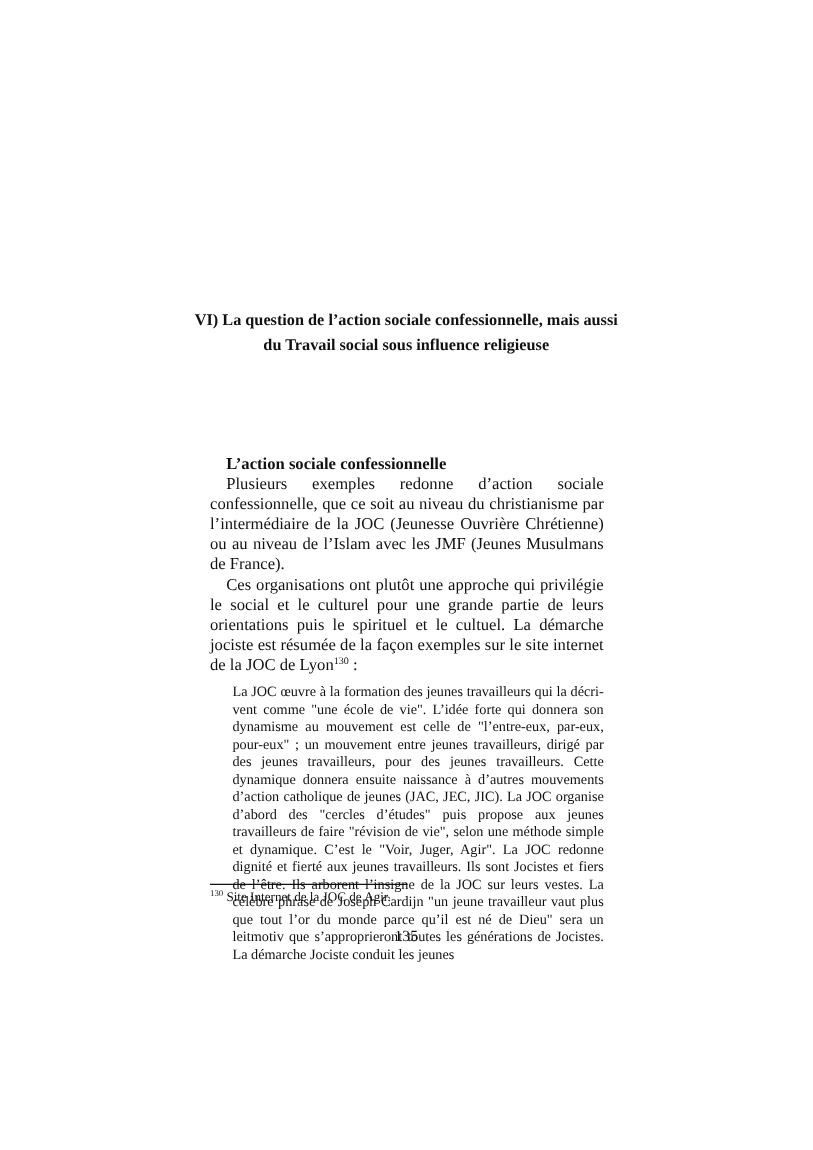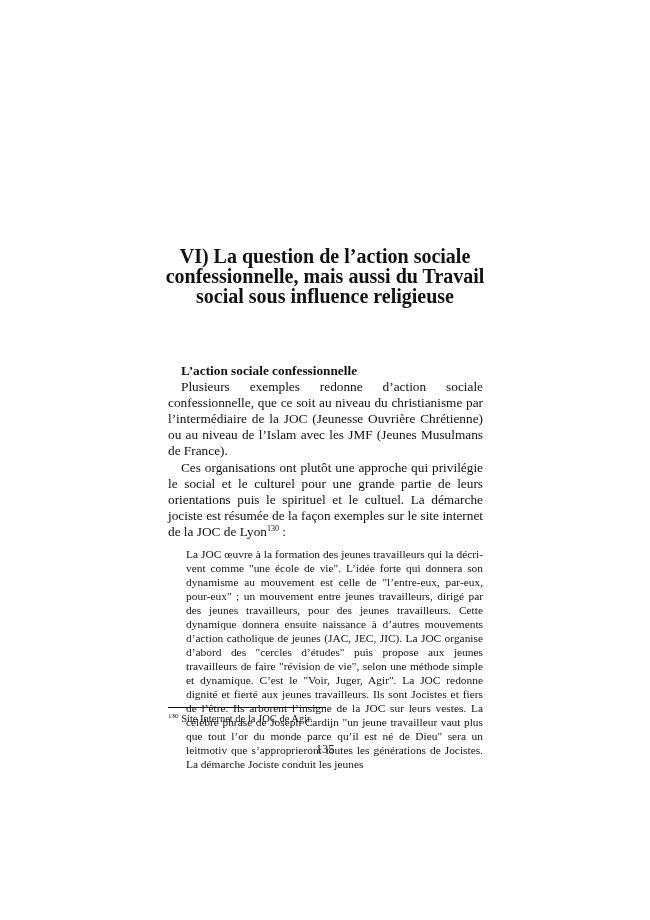--- a/index.html
+++ b/index.html
@@ -21,21 +21,21 @@
       width: 650px; height: 920px;
       background: #ffffff;
     }
     .chapter-title {
       position: absolute;
       left: 150px;
       top: 246px;
       width: 350px;
       text-align: center;
       font-weight: bold;
-      font-size: 20px;
+      font-size: 13px;
       line-height: 20px;
       margin: 0;
     }
     .text-block {
       position: absolute;
       left: 168px;
       width: 315px;
       top: 363px;
       font-size: 13.3px;
       line-height: 16.1px;

